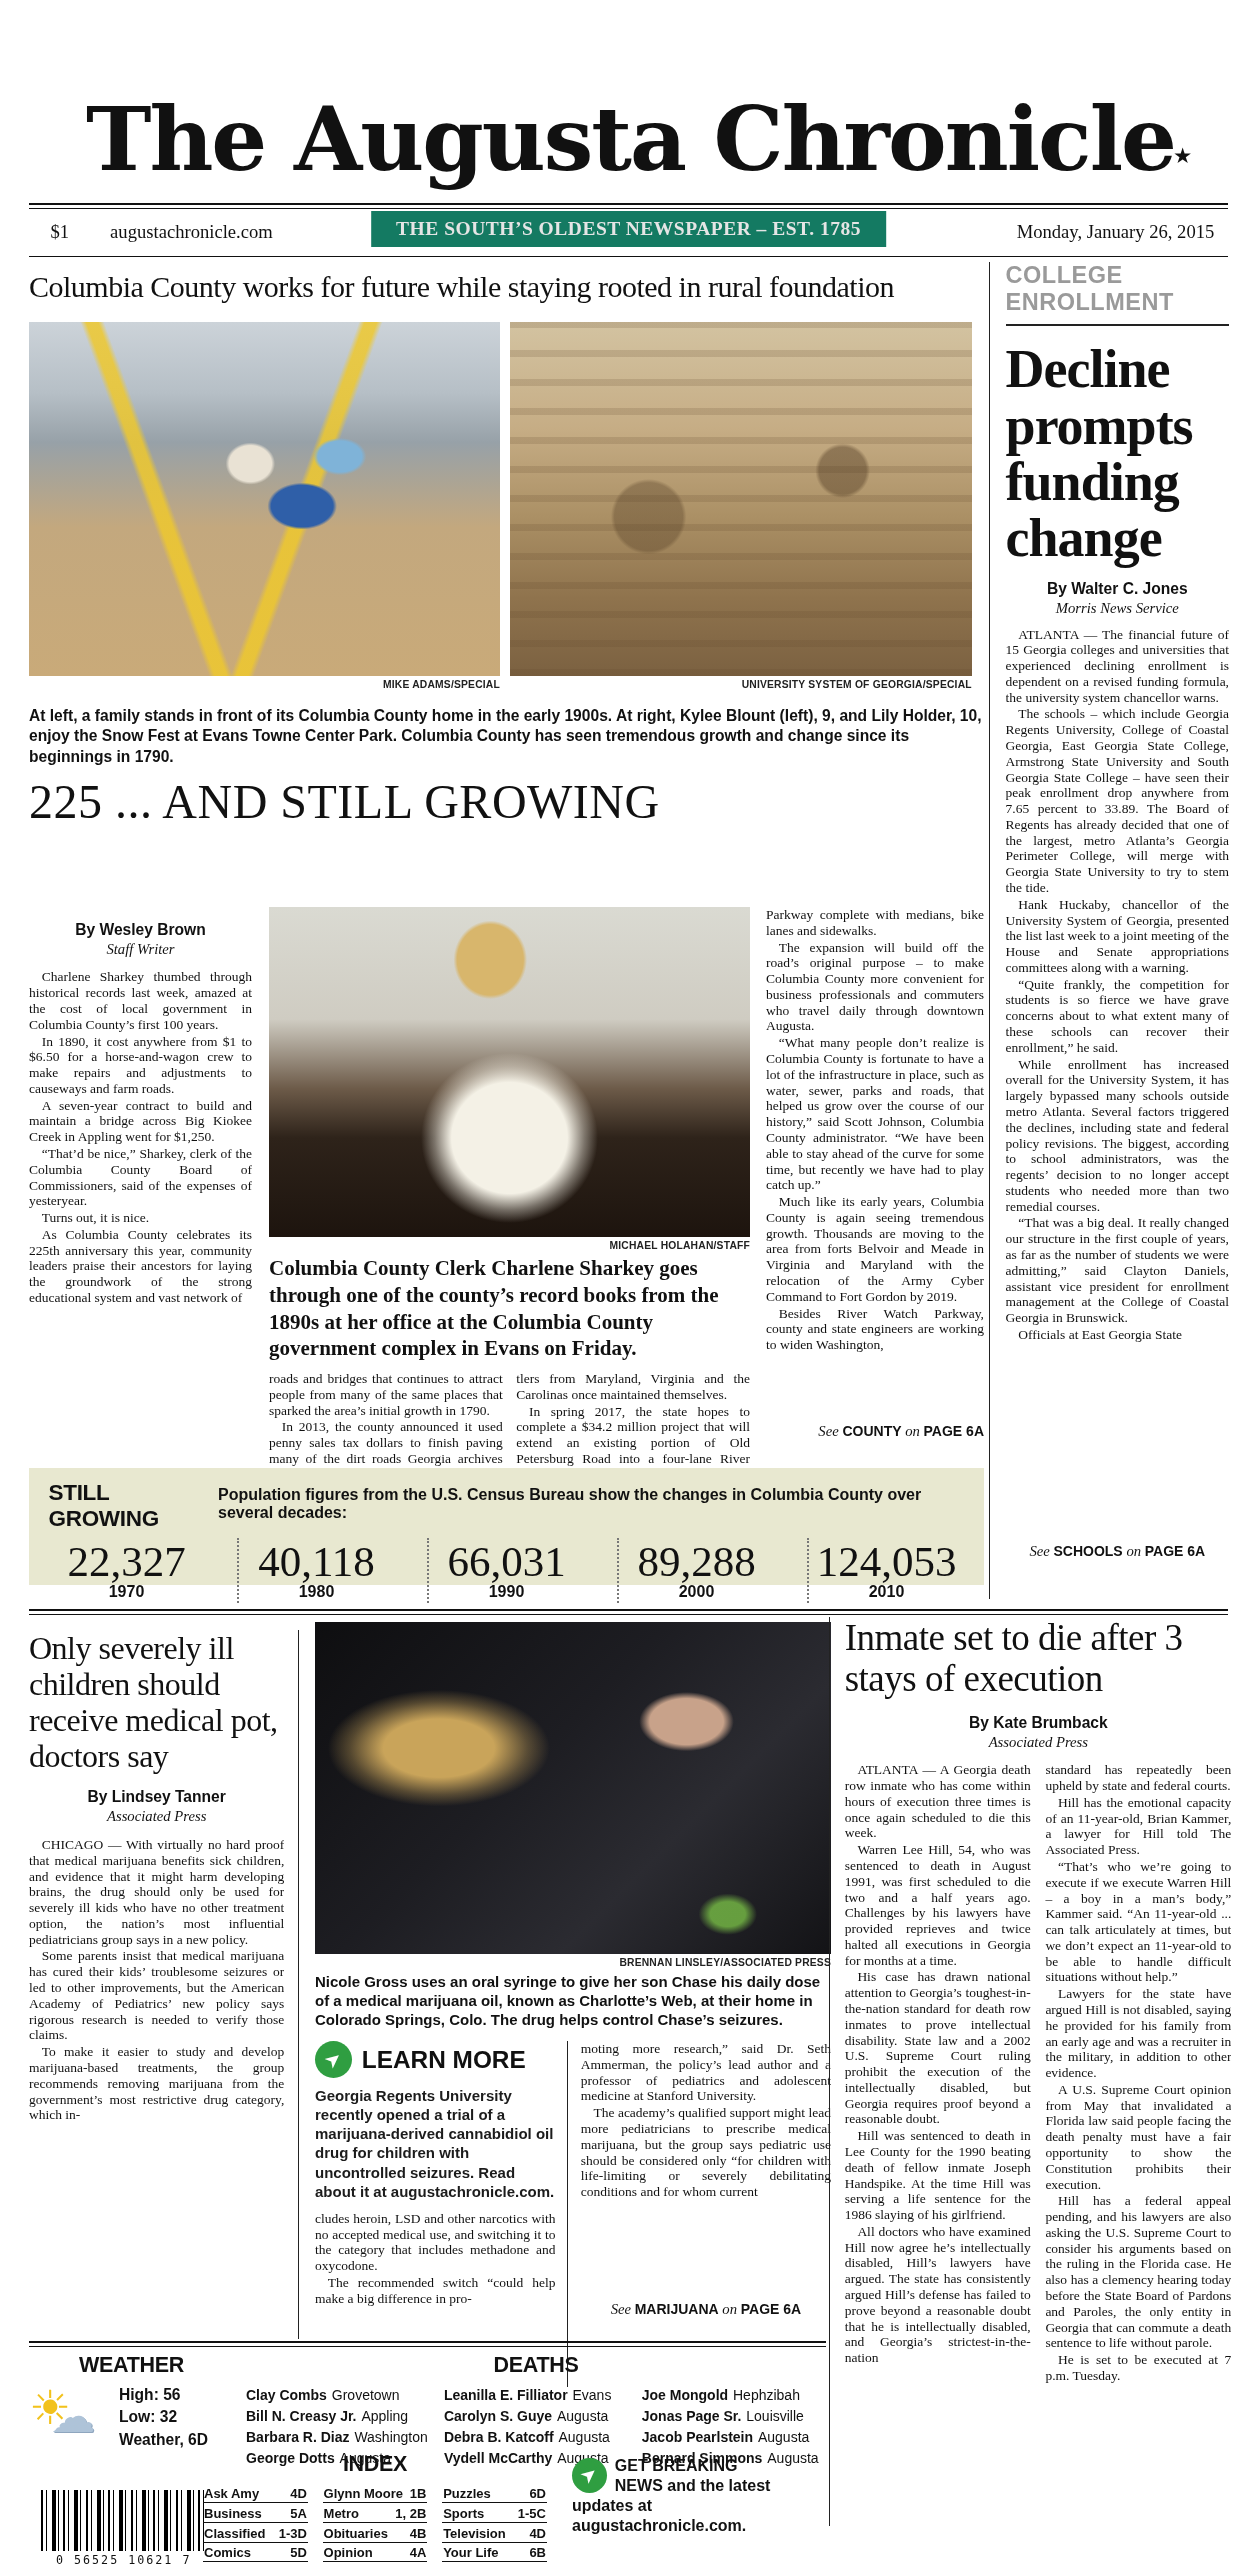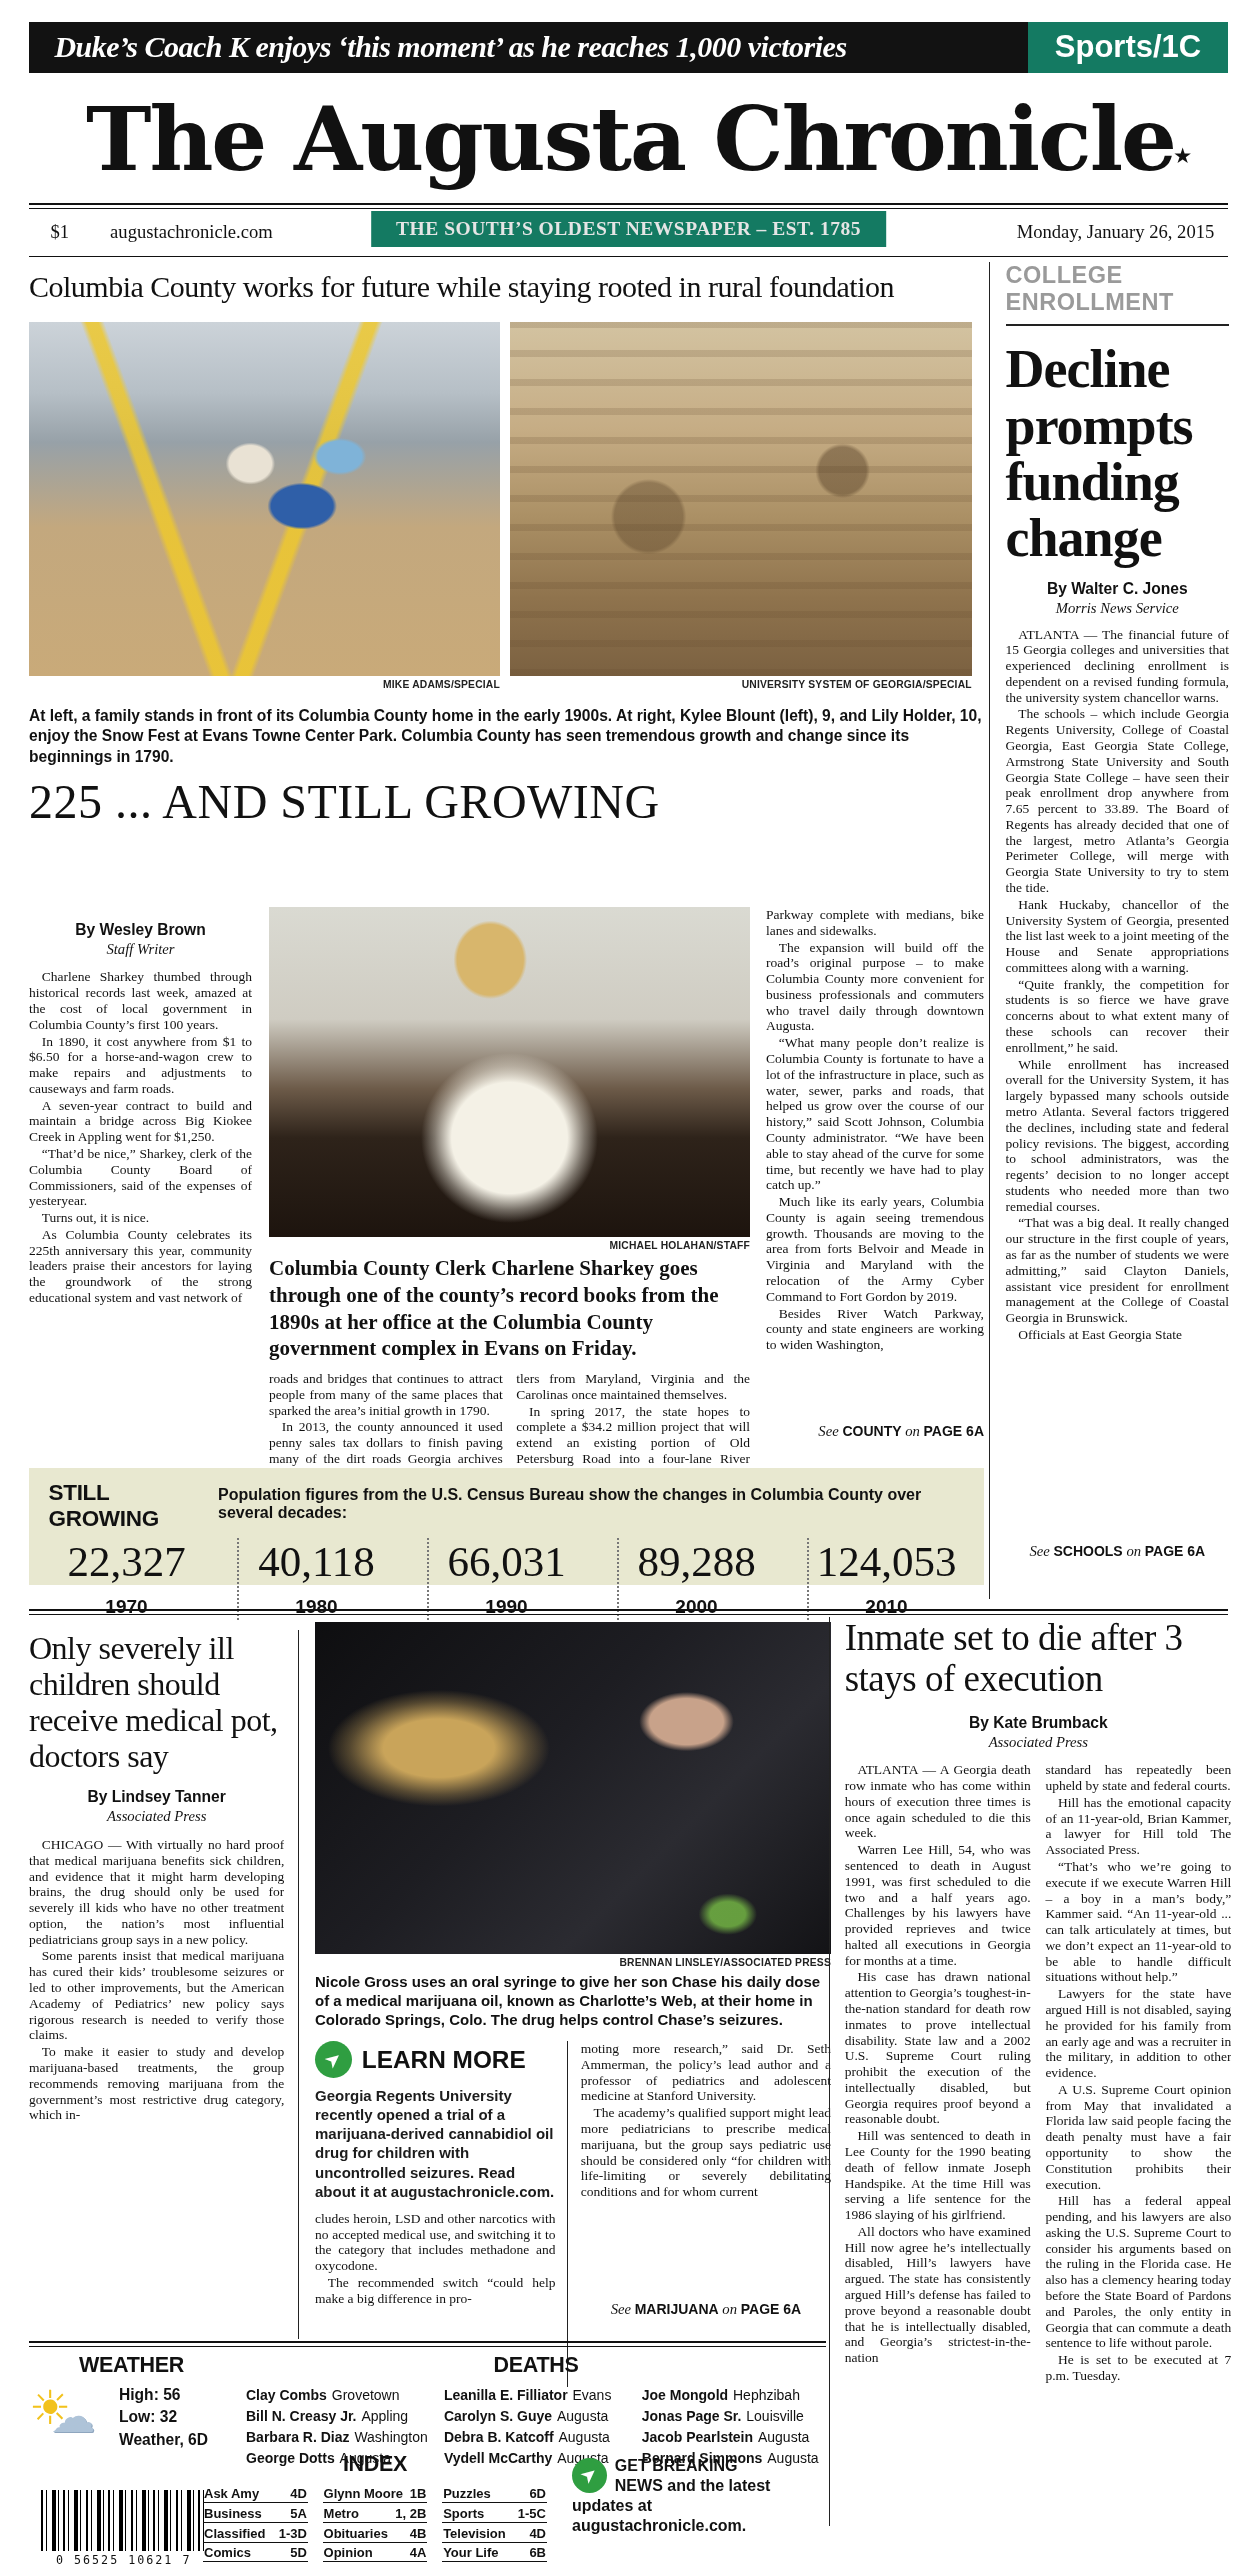--- a/index.html
+++ b/index.html
@@ -84,21 +84,21 @@
 
   
   #stats-bar{left:29px;top:1468px;width:955px;height:117px;background:#E8E8D0;box-sizing:border-box;padding:11.7px 19.5px 7.8px 19.5px;}
   #stats-head{display:flex;align-items:baseline;gap:11.7px;}
   #stats-title{font-family:"Liberation Sans",sans-serif;font-weight:bold;font-size:22.5px;letter-spacing:-0.3px;}
   #stats-intro{font-family:"Liberation Sans",sans-serif;font-weight:600;font-size:16px;}
   #stats-cells{display:flex;margin-top:5.9px;gap:32px;}
   .stat-cell{flex:1;text-align:center;padding:2px 0;}
   .stat-cell + .stat-cell{border-left:2px dotted #777;}
   .stat-cell .value{display:block;font-size:43px;line-height:1.0;}
-  .stat-cell .year{display:block;font-family:"Liberation Sans",sans-serif;font-weight:bold;font-size:19px;margin-top:13px;}
+  .stat-cell .year{display:block;font-family:"Liberation Sans",sans-serif;font-weight:bold;font-size:16px;margin-top:0;}
 
   .dbl-rule{height:2.9px;border-top:2px solid #111;border-bottom:1px solid #111;}
   #rule-c{left:29px;top:1609px;width:1199px;}
 
   
   #pot-article{left:29px;top:1630px;width:270px;height:709px;border-right:1px solid #222;padding-right:13.7px;box-sizing:border-box;}
   #pot-headline{font-size:32px;line-height:1.13;letter-spacing:-0.5px;}
   #pot-article .body{margin-top:11.7px;height:420px;overflow:hidden;}
 
   #pot-mid{left:315px;top:1622px;width:516px;}
@@ -153,24 +153,20 @@
   #breaking{position:absolute;left:543px;top:115px;width:207px;font-family:"Liberation Sans",sans-serif;
       font-weight:600;font-size:16px;line-height:1.25;}
   #breaking .green-dot{float:left;margin:2px 7.8px 2px 0;width:35px;height:35px;}
   #breaking b{font-weight:800;}
 </style>
 </head>
 <body>
 
 <div id="page">
 
-  <div id="top-banner" class="abs">
-    <div class="tease">Duke’s Coach K enjoys ‘this moment’ as he reaches 1,000 victories</div>
-    <div class="section">Sports/1C</div>
-  </div>
 
   <div id="masthead" class="abs">The Augusta Chronicle</div>
   <div id="masthead-star" class="abs">★</div>
 
   <div id="rule-a" class="abs"></div>
   <div id="info-row" class="abs">
     <div class="left-group">
       <span>$1</span>
       <span>augustachronicle.com</span>
     </div>

